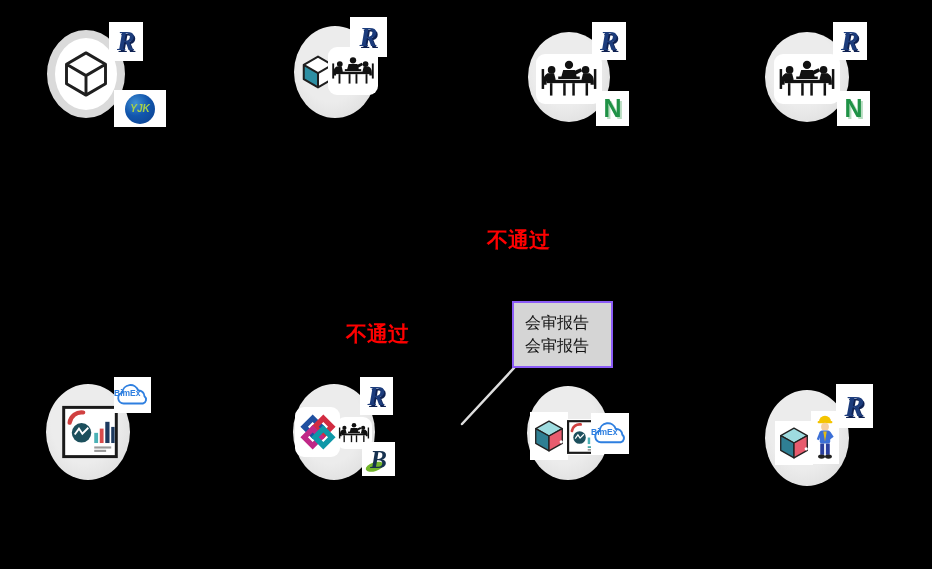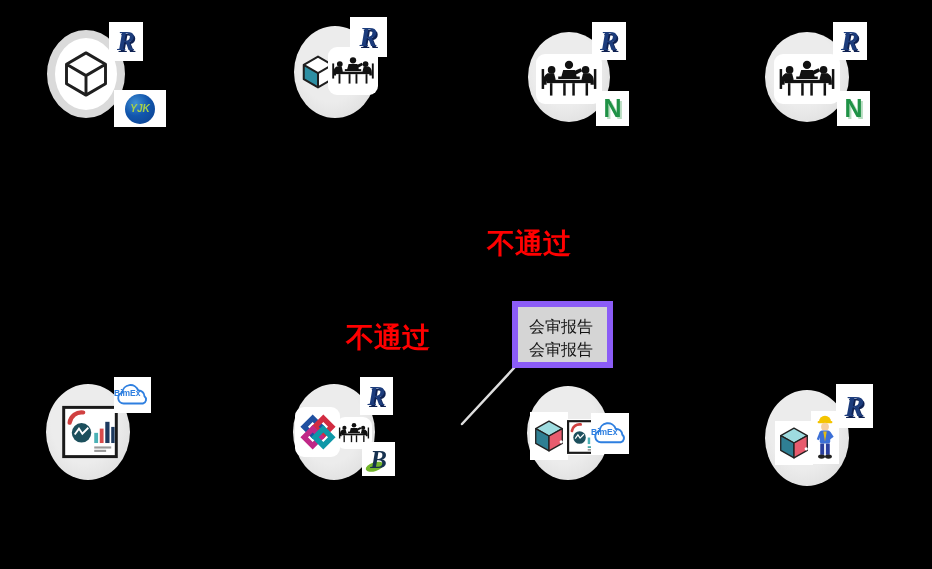--- a/index.html
+++ b/index.html
@@ -50,26 +50,26 @@
   .yjk-text {
     font-size:10px; font-weight:bold; font-style:italic; color:#a5d14a;
     letter-spacing:0px;
   }
   .bimex-badge { position:relative; }
   .bimex-text {
     position:absolute; left:0; top:11px; width:100%; 
     font-size:8.5px; font-weight:bold; color:#2e7fe0;
   }
   .fail-text {
-    position:absolute; color:#ff0000; font-weight:bold; font-size:28px;
+    position:absolute; color:#ff0000; font-weight:bold; font-size:21px;
     line-height:1.2; white-space:nowrap;
   }
   .callout {
     position:absolute; left:512px; top:301px; width:101px; height:67px;
-    box-sizing:border-box; background:#d5d5d5; border:6px solid #8b5cf6;
+    box-sizing:border-box; background:#d5d5d5; border:2px solid #8b5cf6;
     color:#141414; font-size:16px; line-height:23px; padding:8px 0 16px 11px;
   }
   .overlay { position:absolute; left:0; top:0; pointer-events:none; }
 </style>
 </head>
 <body>
 
 <div class="canvas">
 
   <svg class="overlay" width="932" height="569">

